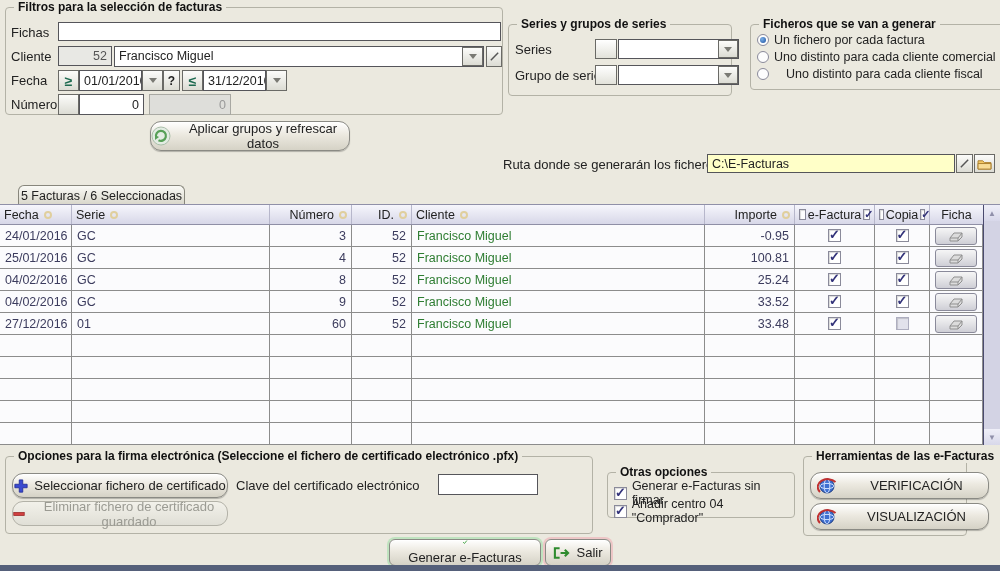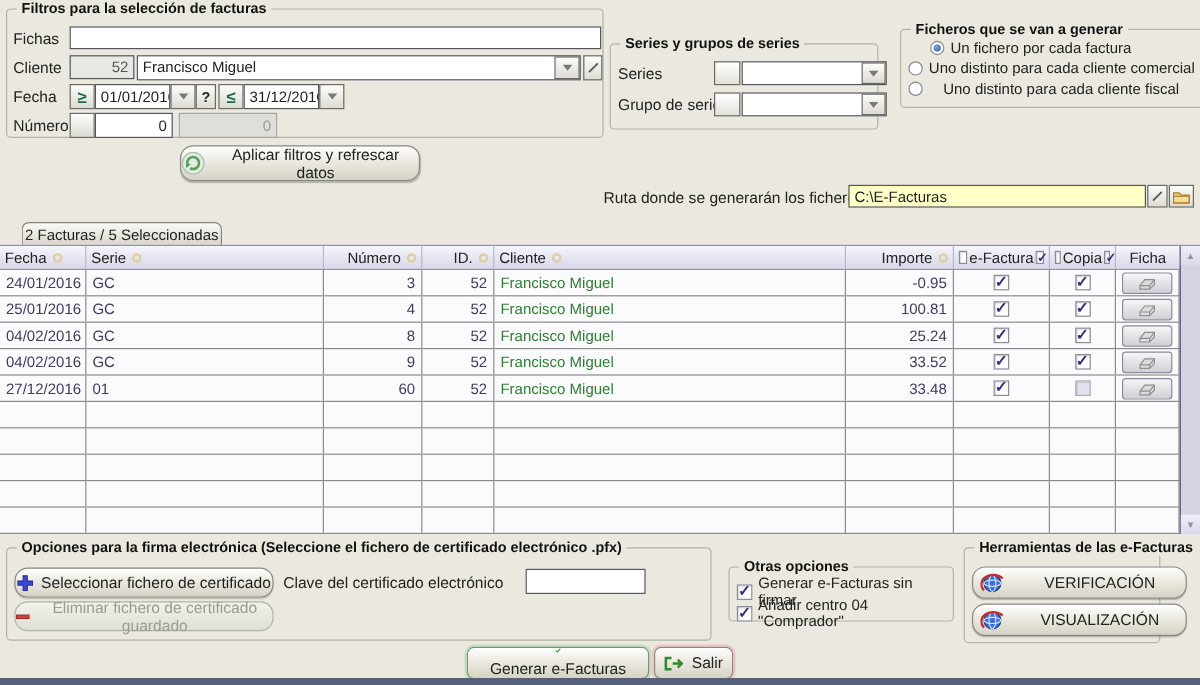--- a/index.html
+++ b/index.html
@@ -125,42 +125,42 @@
     <div class="inp r" style="left:73px; top:86px; width:65px; height:21px; line-height:18px;">0</div>
     <div class="inp dis" style="left:143px; top:86px; width:82px; height:21px; line-height:18px;">0</div>
   </div>
 
   <button class="btn3d" style="position:absolute; left:150px; top:121px; width:200px; height:30px;">
     <svg class="icon" width="20" height="20" viewBox="0 0 20 20">
       <circle cx="10" cy="10" r="9" fill="#e3ece3" stroke="#aabfaa"></circle>
       <path d="M5.2 11.5 A5 5 0 1 1 7.5 14.2" fill="none" stroke="#57a057" stroke-width="2.2"></path>
       <polygon points="4,9 8,11 4,14" fill="#57a057"></polygon>
     </svg>
-    <span>Aplicar filtros y refrescar datos</span>
+    <span>Aplicar grupos y refrescar datos</span>
   </button>
 
-  <div class="grp" style="left:508px; top:24px; width:224px; height:72px;margin-top:12px;">
+  <div class="grp" style="left:508px; top:24px; width:224px; height:72px;">
     <span class="grp-title">Series y grupos de series</span>
     <span class="lbl" style="left:6px; top:17px;">Series</span>
     <div class="sqbtn" style="left:86px; top:14px; width:22px; height:20px; background:linear-gradient(#fff,#e2e2da);"></div>
     <div class="inp" style="left:109px; top:14px; width:121px; height:20px; padding-right:22px;"></div>
     <div class="sqbtn" style="left:209px; top:15px; width:20px; height:18px;">
         <span class="arrow-down"></span>
       </div>
     <span class="lbl" style="left:6px; top:43px;">Grupo de series</span>
     <div class="sqbtn" style="left:86px; top:40px; width:22px; height:20px; background:linear-gradient(#fff,#e2e2da);"></div>
     <div class="inp" style="left:109px; top:40px; width:121px; height:20px; padding-right:22px;"></div>
     <div class="sqbtn" style="left:209px; top:41px; width:20px; height:18px;">
         <span class="arrow-down"></span>
       </div>
   </div>
 
   <div class="grp" style="left:750px; top:24px; width:273px; height:66px;">
     <span class="grp-title">Ficheros que se van a generar</span>
-    <div style="position:absolute; left:24px; top:8px; display:flex; align-items:center; gap:5px;">
+    <div style="position:absolute; left:6px; top:8px; display:flex; align-items:center; gap:5px;">
       <span class="radio" data-state="selected"></span>
       <span style="font-size:12.5px;">Un fichero por cada factura</span>
     </div>
     <div style="position:absolute; left:6px; top:25px; display:flex; align-items:center; gap:5px;">
       <span class="radio" data-state="unselected"></span>
       <span style="font-size:12.5px;">Uno distinto para cada cliente comercial</span>
     </div>
     <div style="position:absolute; left:6px; top:42px; display:flex; align-items:center; gap:17px;">
       <span class="radio" data-state="unselected"></span>
       <span style="font-size:12.5px;">Uno distinto para cada cliente fiscal</span>
@@ -175,21 +175,21 @@
       </svg>
   </div>
   <div class="sqbtn" style="left:974px; top:154px; width:21px; height:19px;">
     <svg width="15" height="12" viewBox="0 0 16 13">
       <path d="M1 3 h5 l2 2 h7 v7 h-14 z" fill="#f2c866" stroke="#a87c2a"></path>
       <path d="M1 6 h14 v6 h-14 z" fill="#f8dc96" stroke="#a87c2a"></path>
     </svg>
   </div>
 
   <div id="tab">
-    <span>2 Facturas / 5 Seleccionadas</span>
+    <span>5 Facturas / 6 Seleccionadas</span>
   </div>
 
   <div id="tbl">
     <div class="hrow">
       <div class="th">
           <span>Fecha</span>
           <span class="sort-ico"></span>
         </div>
       <div class="th">
           <span>Serie</span>

